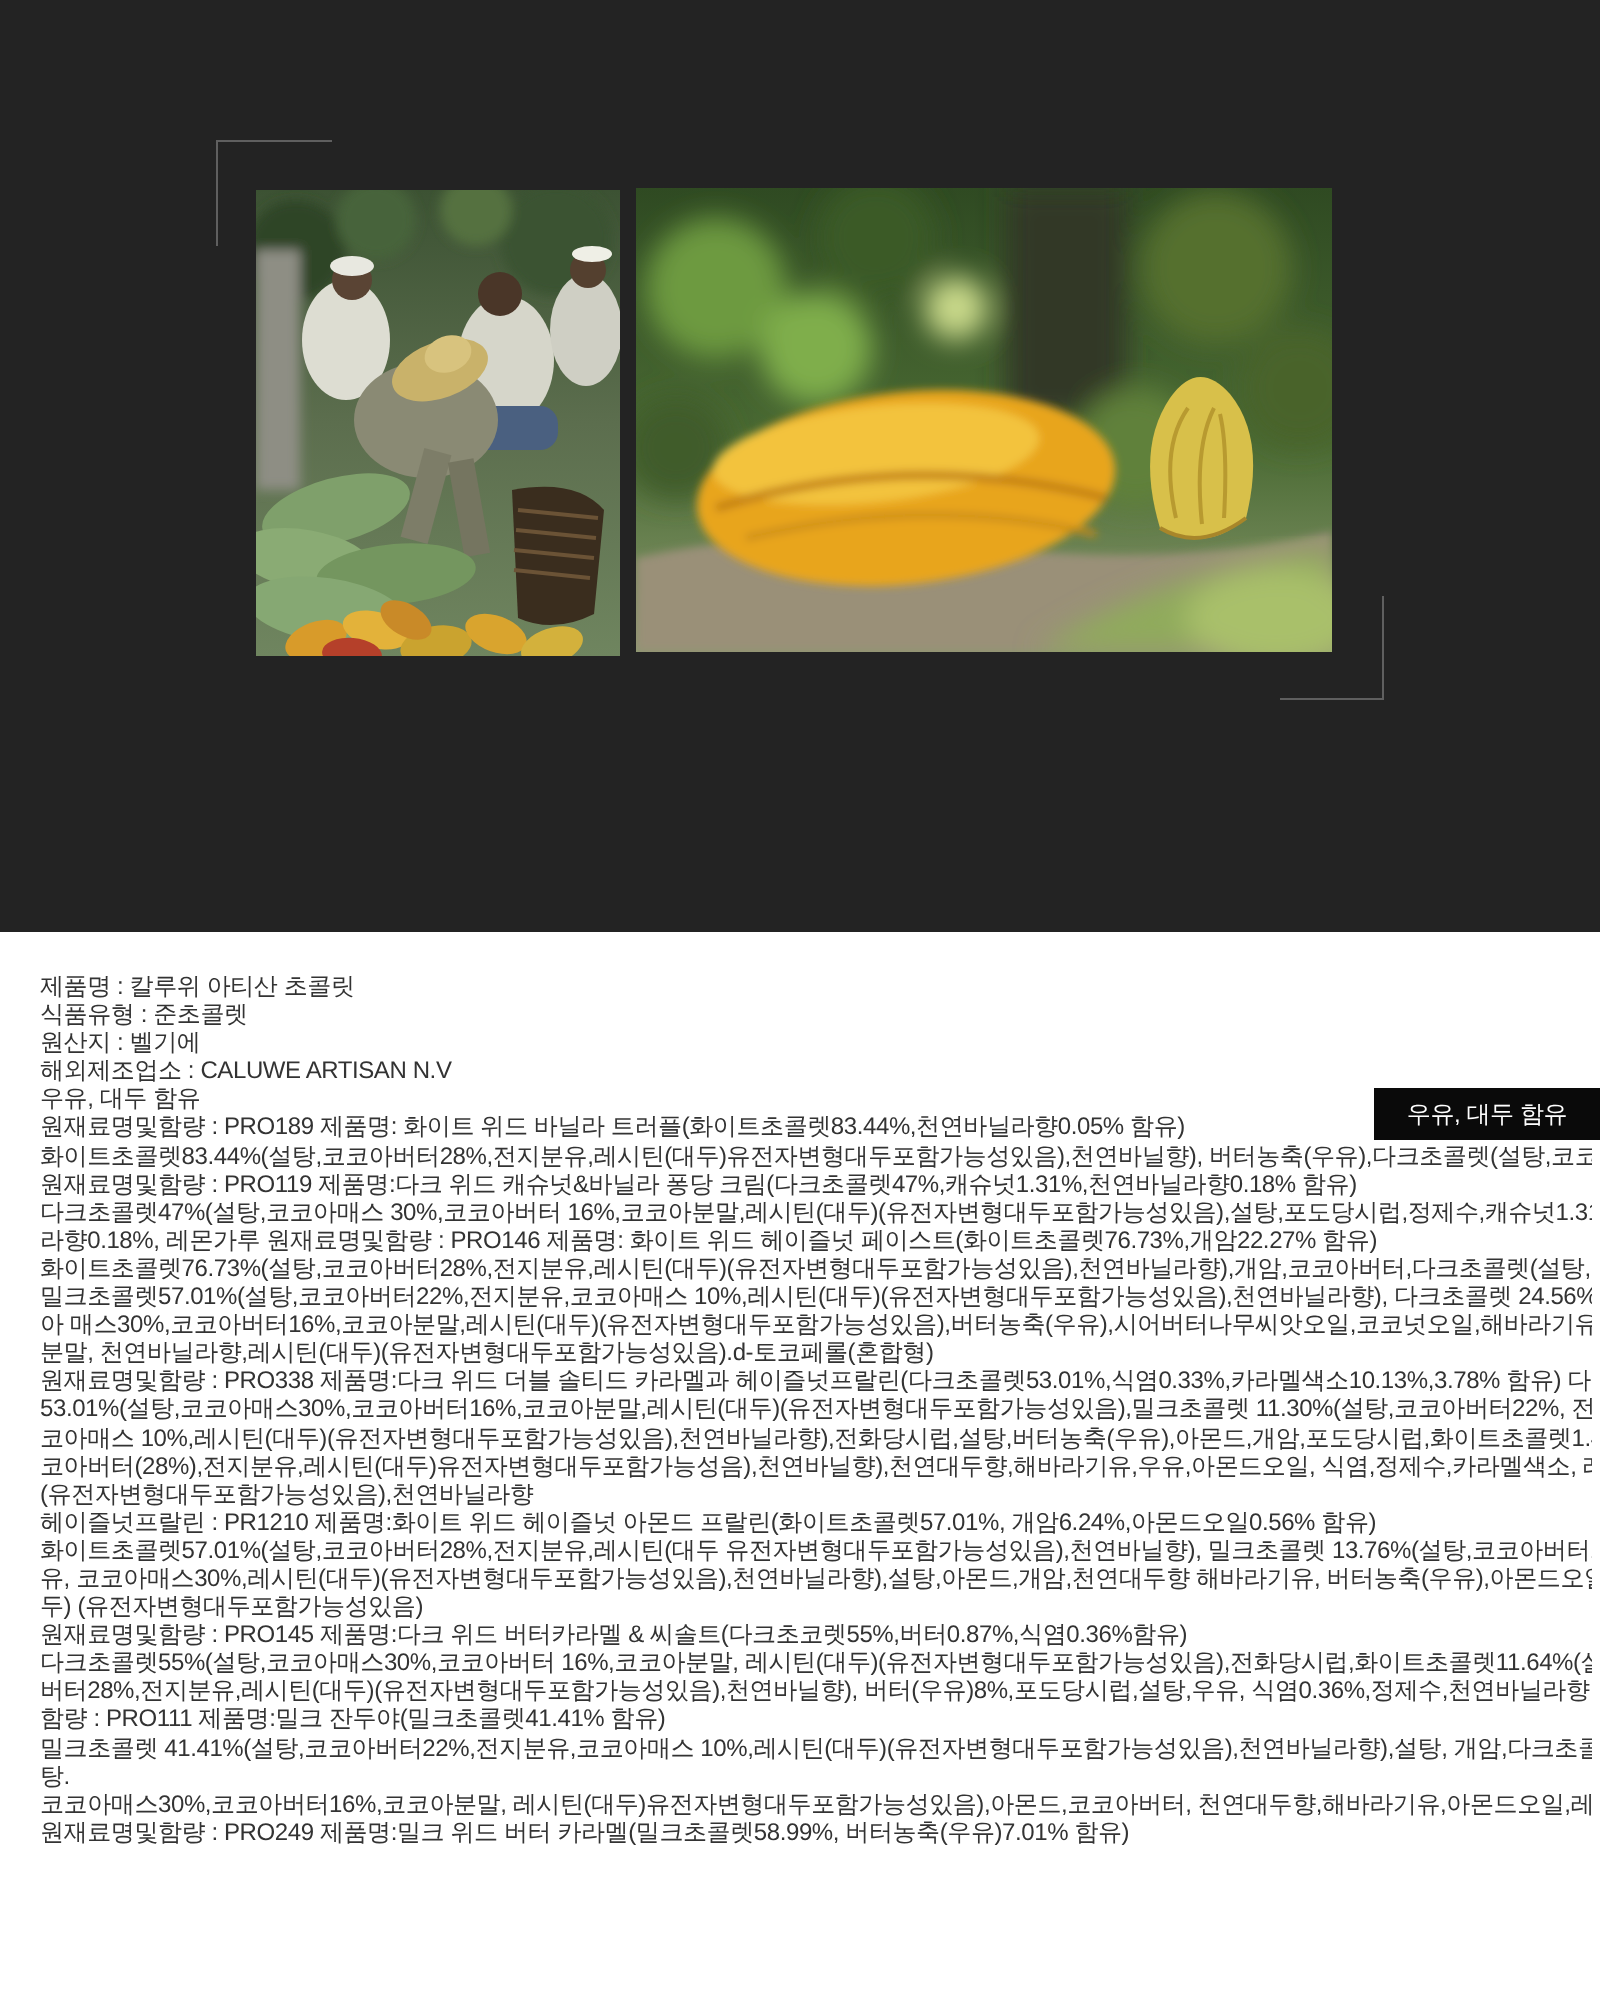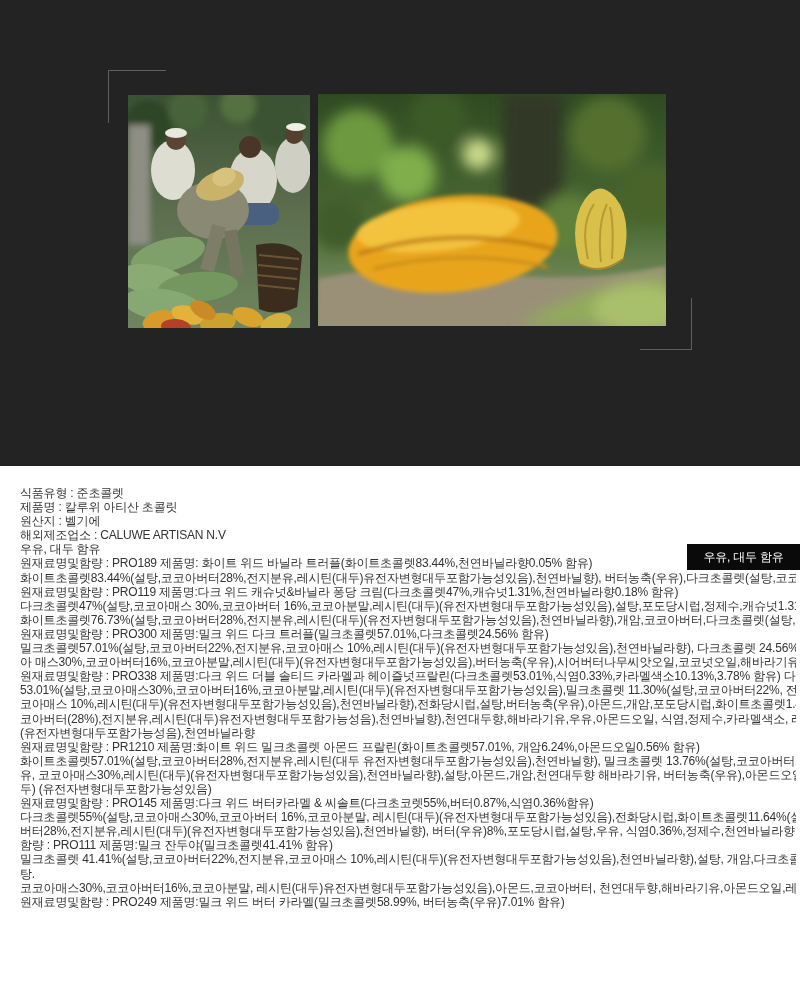--- a/index.html
+++ b/index.html
@@ -123,39 +123,40 @@
       <path d="M262 170 q20 12 43 -5" stroke="#a8862a" stroke-width="2" fill="none"></path>
       <g filter="url(#bl2)">
         <path d="M200 232 q60 -40 148 -52 l0 52 z" fill="#8fae5a" opacity="0.9"></path>
         <ellipse cx="320" cy="215" rx="45" ry="25" fill="#a9c06b"></ellipse>
       </g>
     </svg>
   </div>
 </div>
 
 <div class="info">
+  <div class="line">제품명 : 칼루위 아티산 초콜릿</div>
   <div class="line">식품유형 : 준초콜렛</div>
-  <div class="line">제품명 : 칼루위 아티산 초콜릿</div>
   <div class="line">원산지 : 벨기에</div>
   <div class="line">해외제조업소 : CALUWE ARTISAN N.V</div>
   <div class="line">우유, 대두 함유</div>
   <div class="line">원재료명및함량 : PRO189 제품명: 화이트 위드 바닐라 트러플(화이트초콜렛83.44%,천연바닐라향0.05% 함유)</div>
   <div class="line">화이트초콜렛83.44%(설탕,코코아버터28%,전지분유,레시틴(대두)유전자변형대두포함가능성있음),천연바닐향), 버터농축(우유),다크초콜렛(설탕,코코아매스</div>
   <div class="line">원재료명및함량 : PRO119 제품명:다크 위드 캐슈넛&amp;바닐라 퐁당 크림(다크초콜렛47%,캐슈넛1.31%,천연바닐라향0.18% 함유)</div>
   <div class="line">다크초콜렛47%(설탕,코코아매스 30%,코코아버터 16%,코코아분말,레시틴(대두)(유전자변형대두포함가능성있음),설탕,포도당시럽,정제수,캐슈넛1.31%,천연바닐</div>
+  <div class="line">라향0.18%, 레몬가루 원재료명및함량 : PRO146 제품명: 화이트 위드 헤이즐넛 페이스트(화이트초콜렛76.73%,개암22.27% 함유)</div>
   <div class="line">화이트초콜렛76.73%(설탕,코코아버터28%,전지분유,레시틴(대두)(유전자변형대두포함가능성있음),천연바닐라향),개암,코코아버터,다크초콜렛(설탕,코코아매스</div>
-  <div class="line">원재료명및함량 : PRO300 제품명:밀크 위드 다크 트러플(밀크초콜렛57.01%,다크초콜렛24.56% 함유)</div>
   <div class="line">밀크초콜렛57.01%(설탕,코코아버터22%,전지분유,코코아매스 10%,레시틴(대두)(유전자변형대두포함가능성있음),천연바닐라향), 다크초콜렛 24.56%(설탕,코코</div>
   <div class="line">아 매스30%,코코아버터16%,코코아분말,레시틴(대두)(유전자변형대두포함가능성있음),버터농축(우유),시어버터나무씨앗오일,코코넛오일,해바라기유,설탕,코코아</div>
+  <div class="line">분말, 천연바닐라향,레시틴(대두)(유전자변형대두포함가능성있음).d-토코페롤(혼합형)</div>
   <div class="line">원재료명및함량 : PRO338 제품명:다크 위드 더블 솔티드 카라멜과 헤이즐넛프랄린(다크초콜렛53.01%,식염0.33%,카라멜색소10.13%,3.78% 함유) 다크초콜렛</div>
   <div class="line">53.01%(설탕,코코아매스30%,코코아버터16%,코코아분말,레시틴(대두)(유전자변형대두포함가능성있음),밀크초콜렛 11.30%(설탕,코코아버터22%, 전지분유, 코</div>
   <div class="line">코아매스 10%,레시틴(대두)(유전자변형대두포함가능성있음),천연바닐라향),전화당시럽,설탕,버터농축(우유),아몬드,개암,포도당시럽,화이트초콜렛1.49% (설탕,코</div>
   <div class="line">코아버터(28%),전지분유,레시틴(대두)유전자변형대두포함가능성음),천연바닐향),천연대두향,해바라기유,우유,아몬드오일, 식염,정제수,카라멜색소, 레시틴(대두)</div>
-  <div class="line">(유전자변형대두포함가능성음),천연바닐라향</div>
-  <div class="line">원재료명및함량 : PR1210 제품명:화이트 위드 밀크초콜렛 아몬드 프랄린(화이트초콜렛57.01%, 개암6.24%,아몬드오일0.56% 함유)</div>
+  <div class="line">(유전자변형대두포함가능성있음),천연바닐라향</div>
+  <div class="line">헤이즐넛프랄린 : PR1210 제품명:화이트 위드 헤이즐넛 아몬드 프랄린(화이트초콜렛57.01%, 개암6.24%,아몬드오일0.56% 함유)</div>
   <div class="line">화이트초콜렛57.01%(설탕,코코아버터28%,전지분유,레시틴(대두 유전자변형대두포함가능성있음),천연바닐향), 밀크초콜렛 13.76%(설탕,코코아버터16%,전지분</div>
   <div class="line">유, 코코아매스30%,레시틴(대두)(유전자변형대두포함가능성있음),천연바닐라향),설탕,아몬드,개암,천연대두향 해바라기유, 버터농축(우유),아몬드오일,레시틴(대</div>
   <div class="line">두) (유전자변형대두포함가능성있음)</div>
   <div class="line">원재료명및함량 : PRO145 제품명:다크 위드 버터카라멜 &amp; 씨솔트(다크초코렛55%,버터0.87%,식염0.36%함유)</div>
   <div class="line">다크초콜렛55%(설탕,코코아매스30%,코코아버터 16%,코코아분말, 레시틴(대두)(유전자변형대두포함가능성있음),전화당시럽,화이트초콜렛11.64%(설탕,코코아</div>
   <div class="line">버터28%,전지분유,레시틴(대두)(유전자변형대두포함가능성있음),천연바닐향), 버터(우유)8%,포도당시럽,설탕,우유, 식염0.36%,정제수,천연바닐라향 원재료명및</div>
   <div class="line">함량 : PRO111 제품명:밀크 잔두야(밀크초콜렛41.41% 함유)</div>
   <div class="line">밀크초콜렛 41.41%(설탕,코코아버터22%,전지분유,코코아매스 10%,레시틴(대두)(유전자변형대두포함가능성있음),천연바닐라향),설탕, 개암,다크초콜렛55%(설</div>
   <div class="line">탕.</div>
   <div class="line">코코아매스30%,코코아버터16%,코코아분말, 레시틴(대두)유전자변형대두포함가능성있음),아몬드,코코아버터, 천연대두향,해바라기유,아몬드오일,레시틴(대두)</div>

